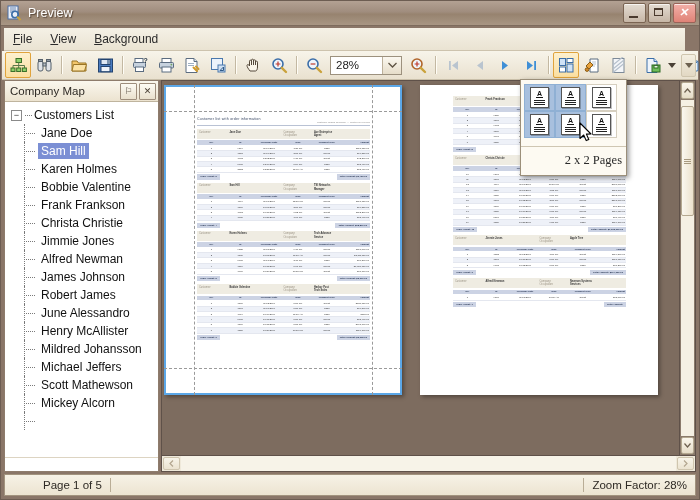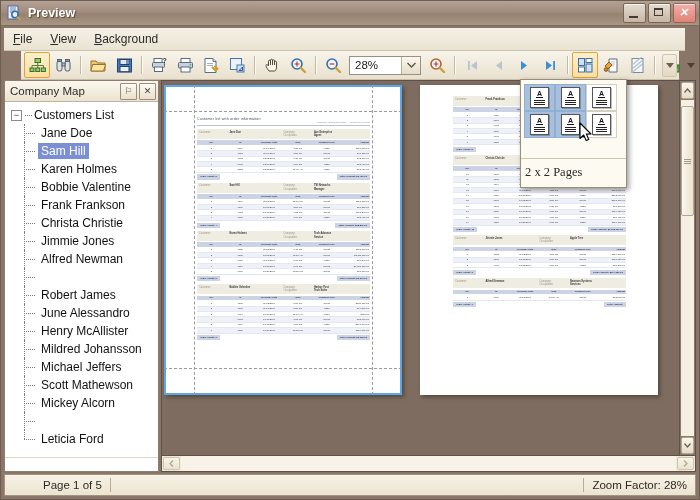--- a/index.html
+++ b/index.html
@@ -22,21 +22,21 @@
     background:linear-gradient(to bottom,#b3a193 0%,#a08d7e 45%,#97836f 55%,#a89684 100%);
     border-bottom:1px solid #7d6b5d;
     display:flex;align-items:center;
     padding:0 3px 0 5px;
     position:relative;
   }
   #titlebar .tb-icon{
     width:16px;height:16px;flex:0 0 16px;margin-right:6px;position:relative;
   }
   #titlebar .tb-title{
-    color:#fff;font-weight:bold;font-size:12.5px;
+    color:#fff;font-weight:normal;font-size:12.5px;
     text-shadow:1px 1px 1px rgba(70,55,45,.8);
     flex:1 1 auto;
   }
   .winbtn{
     width:21px;height:18px;margin-left:2px;
     border:1px solid #7a6452;border-radius:2px;
     background:linear-gradient(to bottom,#e4dcd2,#c6b6a6);
     position:relative;cursor:pointer;
     box-shadow:inset 0 1px 0 rgba(255,255,255,.7);
   }
@@ -61,21 +61,21 @@
     padding:2px 9px;color:#2b2b2b;font-size:12px;cursor:default;
   }
   .menu-item u{text-decoration:underline;}
 
   
   #toolbar{
     height:28px;flex:0 0 28px;
     background:linear-gradient(to bottom,#f7f4ea,#e9e1cf);
     border-bottom:1px solid #c9bfa9;
     display:flex;align-items:center;
-    margin:0 20px;
+    margin:0 1px;
     padding-left:3px;
     position:relative;
   }
   .tbtn{
     width:24px;height:24px;
     display:flex;align-items:center;justify-content:center;
     border:1px solid transparent;border-radius:3px;
     cursor:pointer;position:relative;flex:0 0 auto;
   }
   .tbtn.active{
@@ -260,23 +260,23 @@
     width:17px;height:19px;background:#fff;border:1px solid #555;
     display:flex;flex-direction:column;align-items:center;justify-content:center;
     box-shadow:1px 1px 0 rgba(0,0,0,.25);
   }
   .pageglyph .A{font-size:7px;line-height:6px;color:#111;font-weight:bold;
     border-bottom:1px solid #111;padding:0 1px;}
   .pageglyph .lines{margin-top:2px;width:11px;
     background:repeating-linear-gradient(to bottom,#222 0,#222 1px,transparent 1px,transparent 2px);
     height:5px;}
   #layout-tip{
-    border-top:1px solid #cfc6b2;margin:18px 0 0 0;
+    border-top:1px solid #cfc6b2;margin:6px 0 0 0;
     background:#fdfaf2;padding:6px 4px 7px 4px;
-    text-align:left;font-size:12.5px;color:#2a2a2a;
+    text-align:right;font-size:12.5px;color:#2a2a2a;
     font-family:"Liberation Serif",serif;
   }
   #cursor{
     position:absolute;left:578px;top:121px;z-index:60;pointer-events:none;
   }
 </style>
 </head>
 <body>
 
 <div id="window">
@@ -553,20 +553,21 @@
               <span class="lbl">Jimmie Jones</span>
             </div>
             <div class="tchild">
               <span class="vdot"></span>
               <span class="hdot"></span>
               <span class="lbl">Alfred Newman</span>
             </div>
             <div class="tchild">
               <span class="vdot"></span>
               <span class="hdot"></span>
+              <span class="lbl">James Johnson</span>
             </div>
             <div class="tchild">
               <span class="vdot"></span>
               <span class="hdot"></span>
               <span class="lbl">Robert James</span>
             </div>
             <div class="tchild">
               <span class="vdot"></span>
               <span class="hdot"></span>
               <span class="lbl">June Alessandro</span>
@@ -592,25 +593,20 @@
               <span class="lbl">Scott Mathewson</span>
             </div>
             <div class="tchild">
               <span class="vdot"></span>
               <span class="hdot"></span>
               <span class="lbl">Mickey Alcorn</span>
             </div>
             <div class="tchild">
               <span class="vdot"></span>
               <span class="hdot"></span>
-            </div>
-            <div class="tchild">
-              <span class="vdot" style="bottom: 9px;"></span>
-              <span class="hdot"></span>
-              <span class="lbl">Leticia Ford</span>
             </div>
           </div>
       </div>
       <div id="sb-foot"></div>
     </div>
 
     <div id="previewwrap">
       <div id="previewrow">
 
         <div id="preview">

